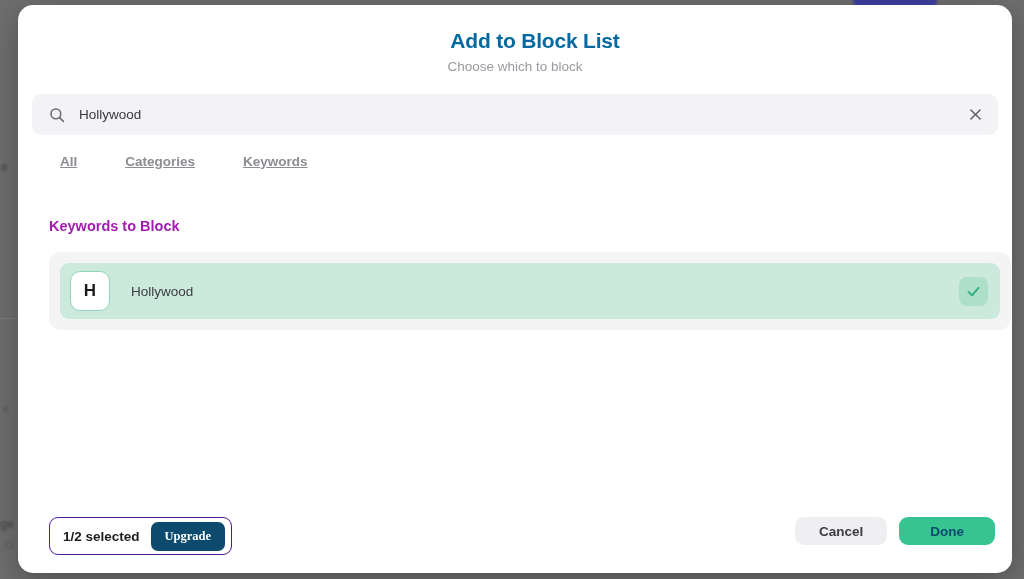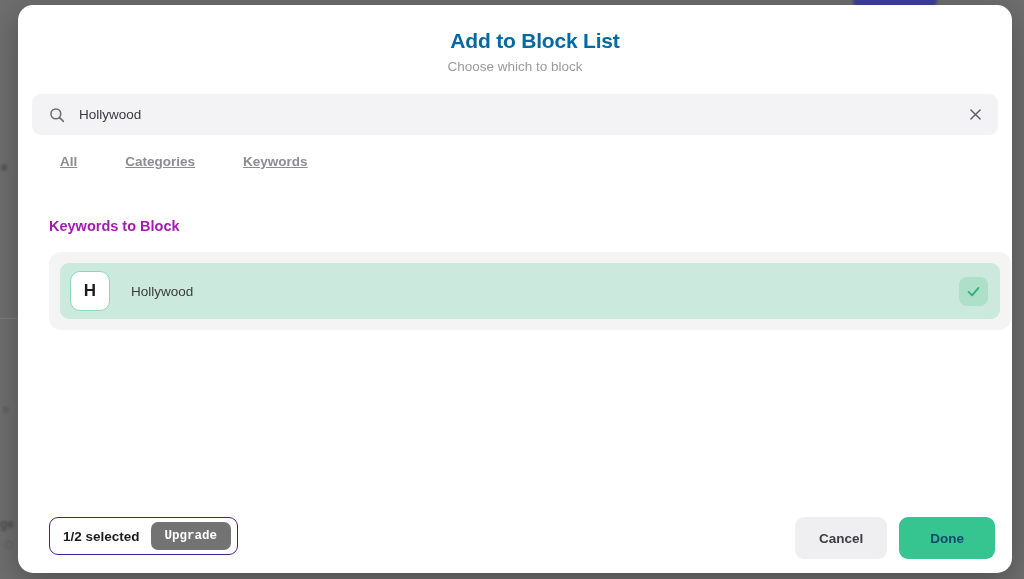--- a/index.html
+++ b/index.html
@@ -212,47 +212,47 @@
     gap: 11px;
     padding: 0 6px 0 13px;
   }
   .selected-count {
     font-size: 13.5px;
     font-weight: bold;
     color: #1c1c1e;
     white-space: nowrap;
   }
   .upgrade-btn {
-    background: #737373;
+    background: #0c4a6e;
     color: #ffffff;
     font-size: 12.5px;
     font-weight: bold;
     border: none;
     border-radius: 7px;
     padding: 7px 14px;
     cursor: pointer;
-    font-family: Liberation Mono, monospace;
+    font-family: Liberation Serif, serif;
   }
 
   .footer-right {
     position: absolute;
     right: 17px;
     top: 512px;
     display: flex;
     align-items: center;
     gap: 12px;
   }
   .btn {
     border: none;
     border-radius: 9px;
     font-size: 13.5px;
     font-weight: bold;
     cursor: pointer;
     font-family: "Liberation Sans", sans-serif;
-    height: 42px;
+    height: 28px;
     padding: 0 24px;
   }
   .btn-cancel { background: #efeff1; color: #3c3c41; }
   .btn-done   { background: #36c490; color: #0c4a6e; padding: 0 31px; }
 </style>
 </head>
 <body>
 
 <div class="backdrop">
   <div class="backdrop-blue-btn"></div>

